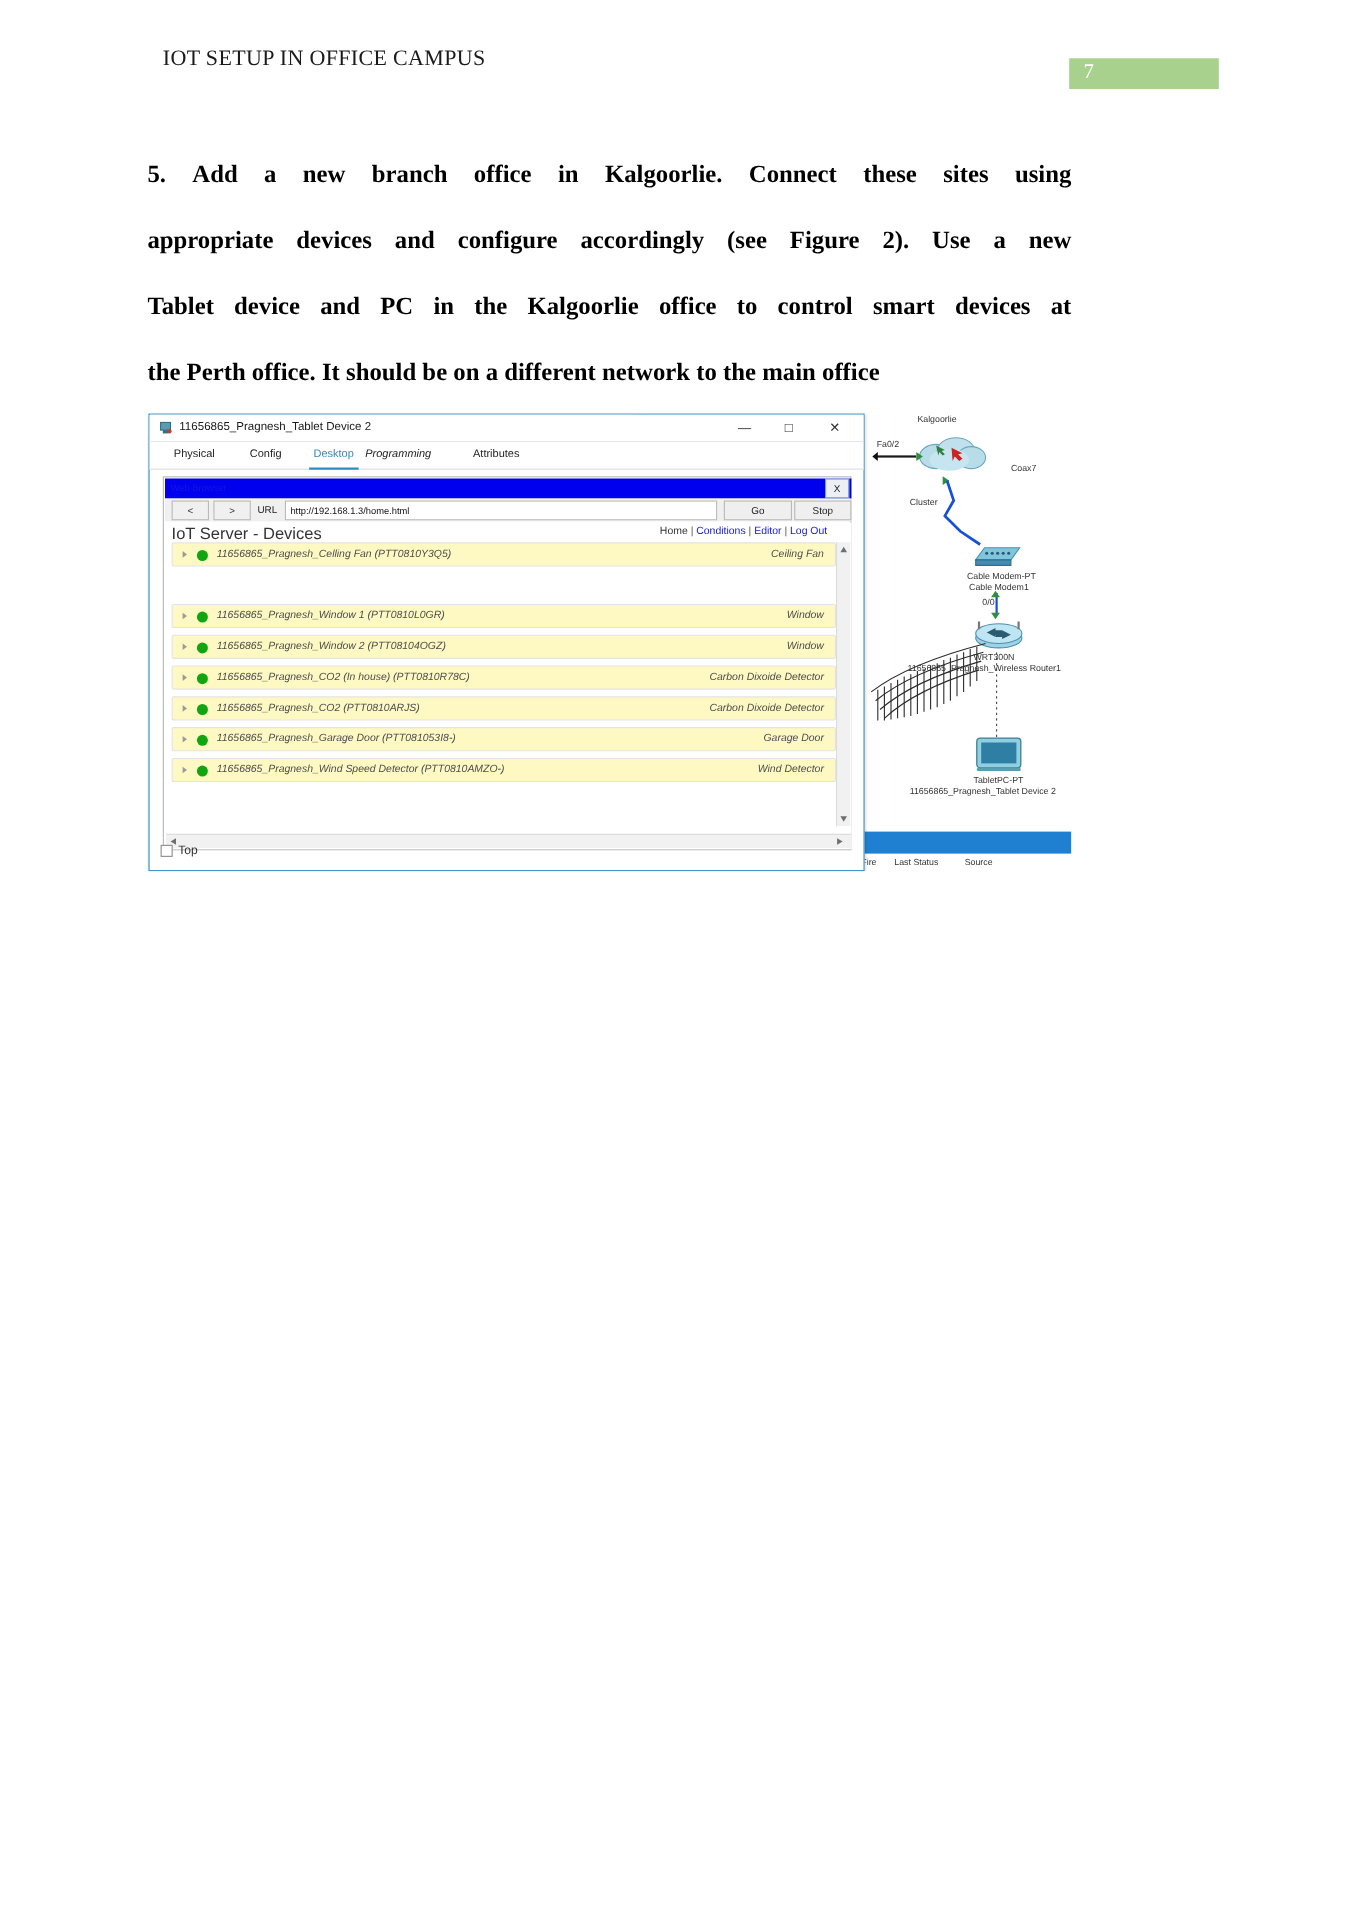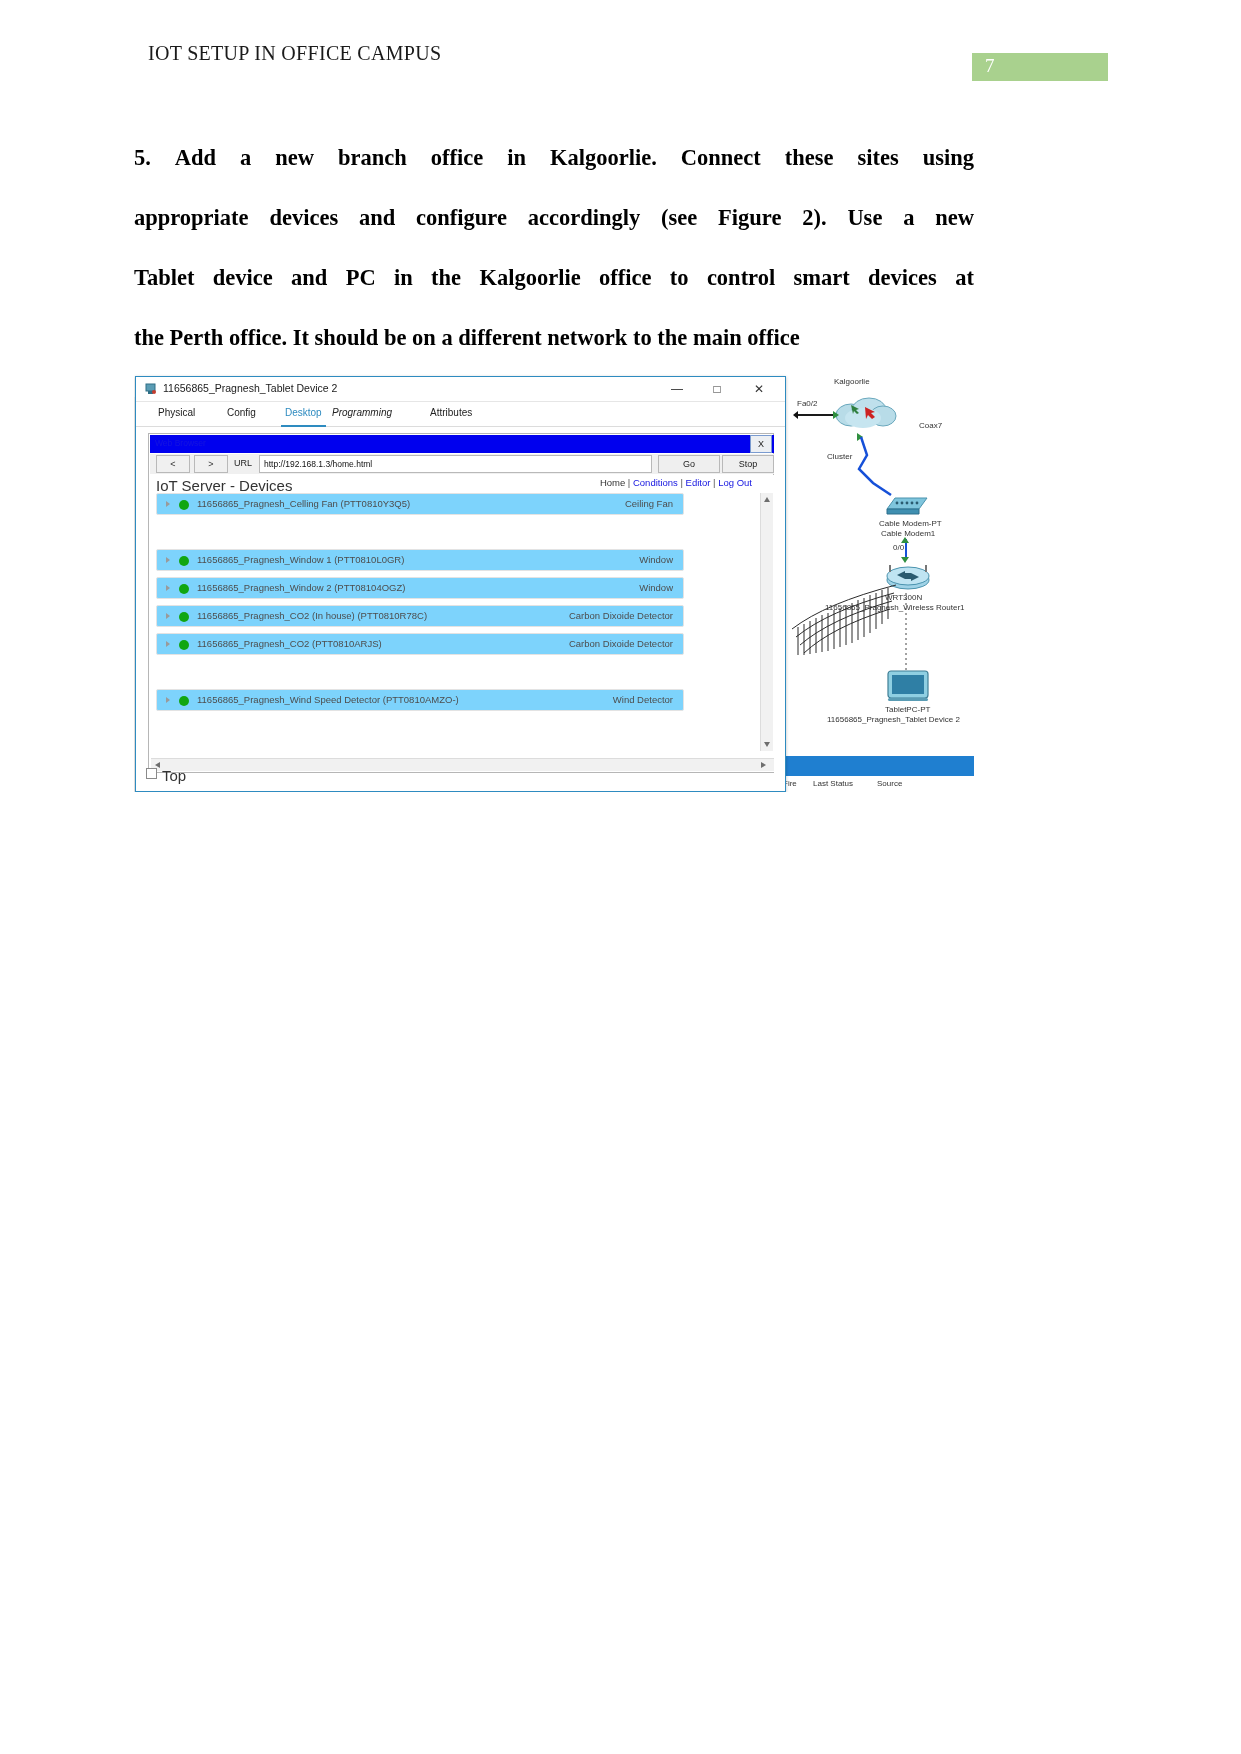--- a/index.html
+++ b/index.html
@@ -204,23 +204,24 @@
     font-family:"Liberation Sans", sans-serif;
     font-size:9.5px; color:#333; white-space:nowrap;
   }
   #page-links a { color:#1414e0; text-decoration:none; }
   #page-links .sep { color:#555; }
 
   #dev-list {
     position:absolute; left:6px; top:18px; width:604px; height:240px;
   }
   .dev-row {
-    position:absolute; left:0; width:528px; height:22px;
-    border:1px solid #e3e3e3; background:#7dd3fc;
+    position:absolute; left:0; width:604px; height:22px;
+    border:1px solid #e3e3e3; background:#fef9c3;
     border-radius:2px;
+    font-style:italic;
   }
   .dev-arrow {
     position:absolute; left:9px; top:7px;
     width:0; height:0;
     border-left:4px solid #9a9a9a;
     border-top:3.5px solid transparent;
     border-bottom:3.5px solid transparent;
   }
   .dev-dot {
     position:absolute; left:22px; top:6px; width:10px; height:10px;
@@ -265,21 +266,21 @@
   #top-check-row {
     position:absolute; left:10px; bottom:8px; width:200px; height:16px;
   }
   #top-checkbox {
     position:absolute; left:0; top:1px; width:11px; height:11px;
     border:1px solid #8a8a8a; background:#fff;
   }
   #top-label {
     position:absolute; left:16px; top:0px;
     font-family:"Liberation Sans", sans-serif;
-    font-size:15px; color:#333;
+    font-size:11px; color:#333;
   }
 
   
   #topo { position:absolute; left:655px; top:0px; width:185px; height:400px; }
   .topo-label {
     position:absolute;
     font-family:"Liberation Sans", sans-serif;
     font-size:8px; color:#333; white-space:nowrap; text-align:center;
   }
   .topo-wire { position:absolute; background:#1a1a1a; }
@@ -536,20 +537,26 @@
             <div class="dev-dot"></div>
             <div class="dev-name">11656865_Pragnesh_CO2 (In house) (PTT0810R78C)</div>
             <div class="dev-type">Carbon Dixoide Detector</div>
           </div>
           <div class="dev-row" style="top:140px;">
             <div class="dev-arrow"></div>
             <div class="dev-dot"></div>
             <div class="dev-name">11656865_Pragnesh_CO2 (PTT0810ARJS)</div>
             <div class="dev-type">Carbon Dixoide Detector</div>
           </div>
+          <div class="dev-row" style="top:168px;">
+            <div class="dev-arrow"></div>
+            <div class="dev-dot"></div>
+            <div class="dev-name">11656865_Pragnesh_Garage Door (PTT081053I8-)</div>
+            <div class="dev-type">Garage Door</div>
+          </div>
           <div class="dev-row" style="top:196px;">
             <div class="dev-arrow"></div>
             <div class="dev-dot"></div>
             <div class="dev-name">11656865_Pragnesh_Wind Speed Detector (PTT0810AMZO-)</div>
             <div class="dev-type">Wind Detector</div>
           </div>
         </div>
 
         <div id="vscroll">
           <div class="arrow-up"></div>

